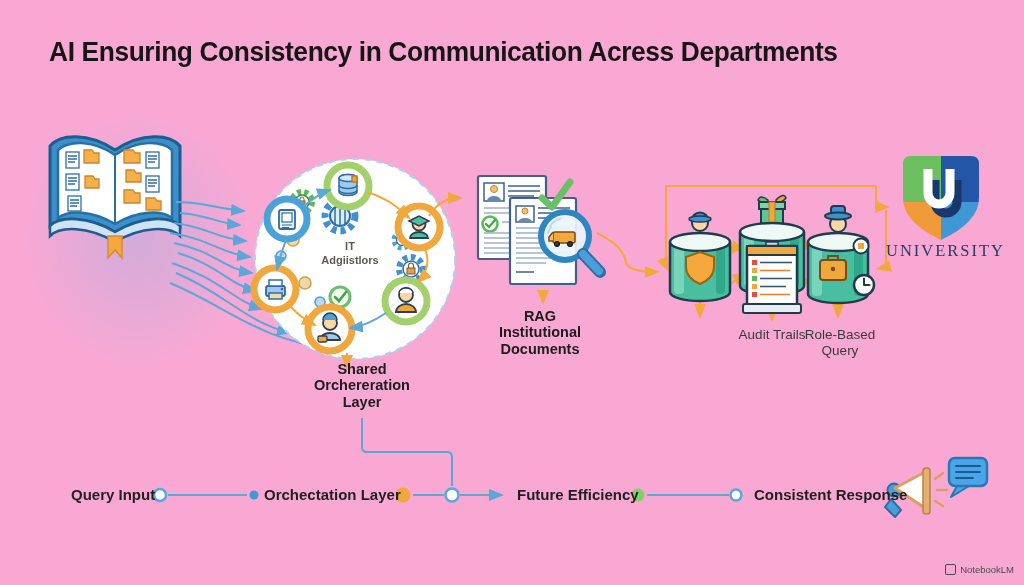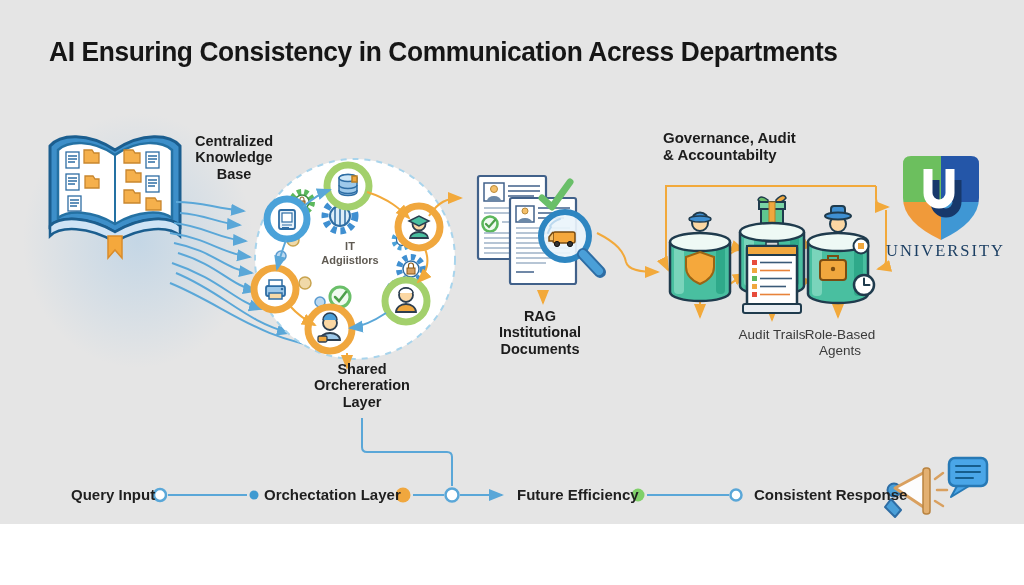--- a/index.html
+++ b/index.html
@@ -1,17 +1,17 @@
 <!DOCTYPE html>
 <html><head>
 <meta charset="utf-8">
 <style>
   html,body{margin:0;padding:0;background:#ffffff;}
   body{font-family:"Liberation Sans",sans-serif;}
-  .stage{position:relative;width:1024px;height:524px;background:#e5e5e5;overflow:hidden;}
+  .stage{position:relative;width:1024px;height:585px;background:#f9a8d4;overflow:hidden;}
   .abs{position:absolute;}
   .lbl{position:absolute;font-weight:700;color:#1c1c1c;white-space:pre-line;line-height:1.13;font-family:"Liberation Sans",sans-serif;}
   .center{text-align:center;}
   .title{position:absolute;left:49px;top:36px;font-size:28px;font-weight:800;color:#161616;letter-spacing:-0.4px;transform:scaleX(.94);transform-origin:left center;white-space:nowrap;}
   .glow{position:absolute;left:18px;top:108px;width:240px;height:265px;background:radial-gradient(ellipse at center,rgba(120,180,230,.30),rgba(120,180,230,0) 68%);}
   .it-label{position:absolute;left:302px;top:240px;width:96px;text-align:center;font-size:11px;font-weight:600;color:#5f5a52;white-space:pre-line;line-height:1.25;}
   .cyl-label{position:absolute;font-size:13.5px;font-weight:500;color:#3a3a3a;white-space:pre-line;text-align:center;line-height:1.2;}
   .univ{position:absolute;left:886px;top:241px;width:112px;text-align:right;font-family:"Liberation Serif",serif;font-size:16.5px;letter-spacing:2px;color:#1c3f63;font-weight:500;}
   .tl-lbl{position:absolute;top:486px;font-size:15px;font-weight:700;color:#1f1f1f;white-space:nowrap;}
   .watermark{position:absolute;right:10px;top:564px;display:flex;align-items:center;gap:4px;font-size:9.5px;color:#4a4a4a;padding-left:11px;}
@@ -318,41 +318,36 @@
       <rect x="38" y="13" width="7" height="46" rx="3" fill="#e3b071" stroke="#b9833f" stroke-width="1.5"></rect>
       <path d="M50,24 L58,18 M52,35 L62,35 M50,46 L58,51" stroke="#d9a05f" stroke-width="2.5" stroke-linecap="round"></path>
       <g>
         <path d="M72,31 L66,42 L84,31 Z" fill="#4aa6e8" stroke="#2779b5" stroke-width="2" stroke-linejoin="round"></path>
         <rect x="64" y="3" width="38" height="28" rx="6" fill="#4aa6e8" stroke="#2779b5" stroke-width="2.5"></rect>
         <path d="M71,11 h24 M71,17 h24 M71,23 h17" stroke="#165d8c" stroke-width="2" stroke-linecap="round"></path>
       </g>
     </g>
   </svg>
 
-  <div class="lbl center" style="left:186px;top:133px;width:96px;font-size:14.5px;">Centralized
-Knowledge
-Base</div>
 
   <div class="it-label">IT
 Adgiistlors</div>
 
   <div class="lbl center" style="left:489px;top:308px;width:102px;font-size:14.5px;">RAG
 Institutional
 Documents</div>
 
   <div class="lbl center" style="left:307px;top:361px;width:110px;font-size:14.5px;">Shared
 Orchereration
 Layer</div>
 
-  <div class="lbl" style="left:663px;top:130px;font-size:15px;text-align:left;">Governance, Audit
-&amp; Accountabilty</div>
 
   <div class="cyl-label" style="left:731px;top:327px;width:82px;">Audit Trails</div>
   <div class="cyl-label" style="left:795px;top:327px;width:90px;">Role-Based
-Agents</div>
+Query</div>
 
   <div class="univ">UNIVERSITY</div>
 
   <div class="tl-lbl" style="left:71px;">Query Input</div>
   <div class="tl-lbl" style="left:264px;">Orchectation Layer</div>
   <div class="tl-lbl" style="left:517px;">Future Efficiency</div>
   <div class="tl-lbl" style="left:754px;">Consistent Response</div>
 
   <div class="watermark">
     <span class="wm-ico"></span>

